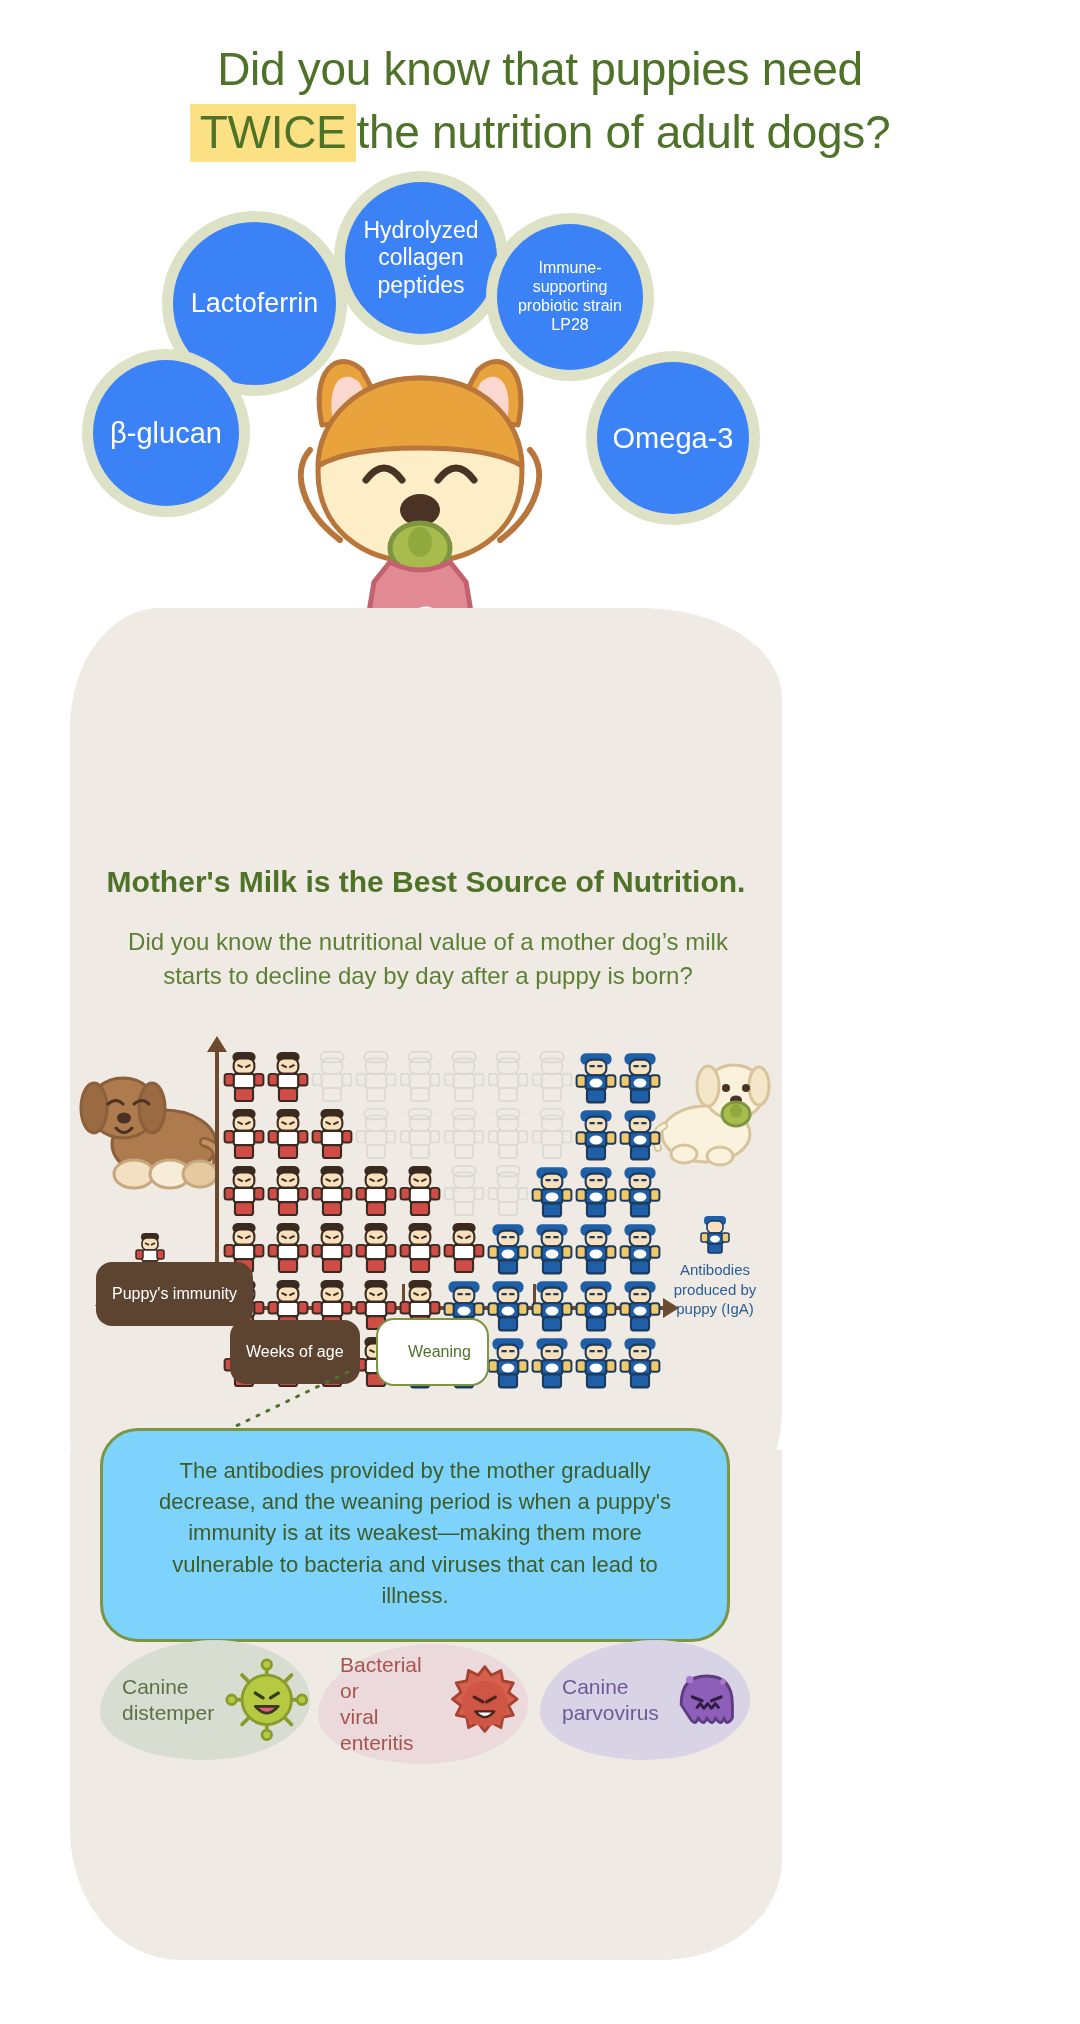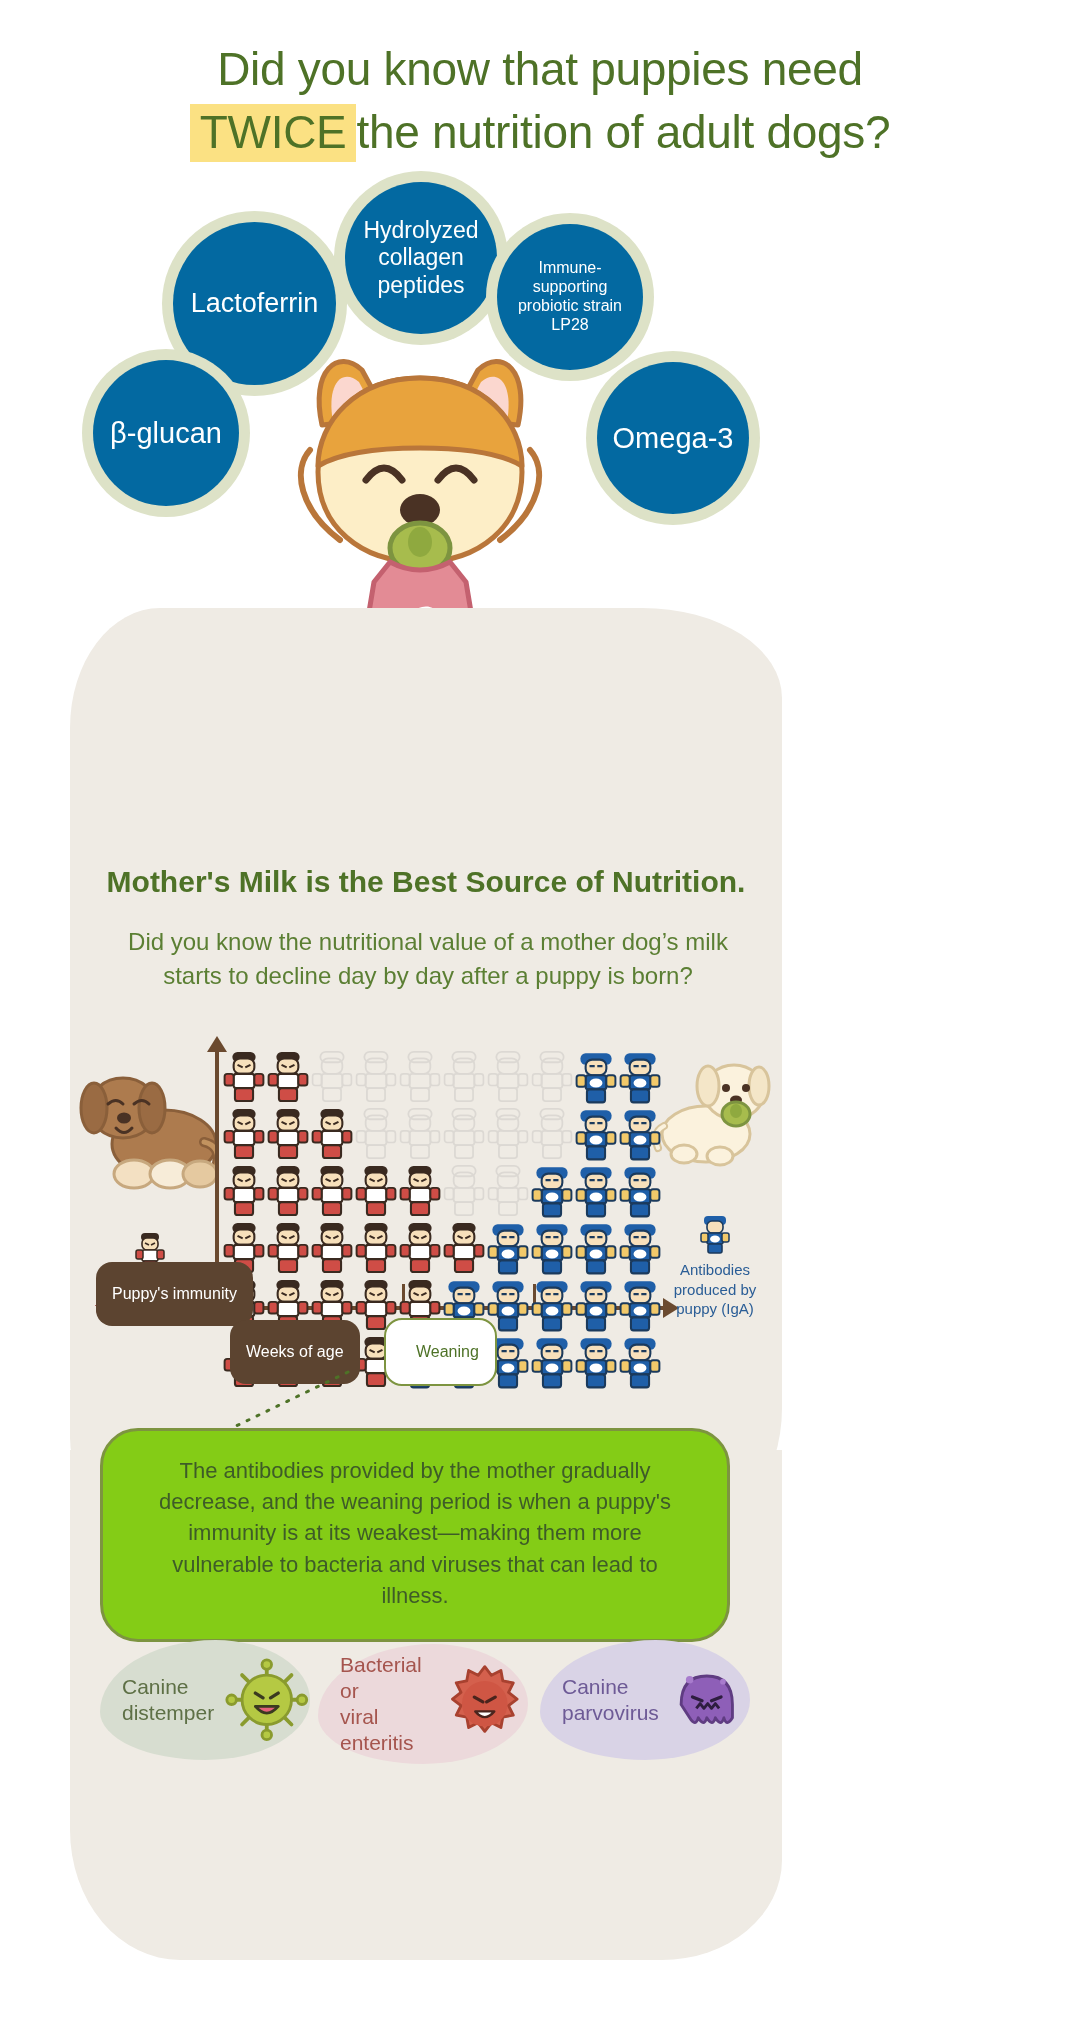--- a/index.html
+++ b/index.html
@@ -23,21 +23,21 @@
   .hl-mark {
     background: #fbe183;
     padding: 2px 10px 4px 10px;
     color: #4e7227;
   }
 
   
   .circle {
     position: absolute;
     border-radius: 50%;
-    background: #0369a1;
+    background: #3b82f6;
     color: #ffffff;
     display: flex; align-items: center; justify-content: center;
     text-align: center;
     line-height: 1.18;
     box-shadow: 0 0 0 11px #dde2c7;
     padding: 6px;
   }
   #c-lacto  { left: 173px; top: 222px; width: 163px; height: 163px; font-size: 27px; }
   #c-hydro  { left: 345px; top: 182px; width: 152px; height: 152px; font-size: 23px; }
   #c-immune { left: 497px; top: 224px; width: 146px; height: 146px; font-size: 16px; }
@@ -126,36 +126,36 @@
 
   .tag {
     position: absolute;
     color: #ffffff; background: #5c4430;
     font-size: 16px; padding: 23px 16px; border-radius: 16px;
     white-space: nowrap;
   }
   #tag-immunity { left: 26px; top: 222px; }
   #tag-weeks    { left: 160px; top: 280px; }
   #tag-weaning  {
-    left: 314px; top: 278px;
+    left: 306px; top: 278px;
     background: #ffffff; color: #4e7227;
     border: 2px solid #7d9440;
     border-radius: 18px;
   }
   .weaning-dot {
     position: absolute; left: 315px; top: 292px;
     width: 9px; height: 9px; border-radius: 50%; background: #7d9440;
   }
 
   
   .dots { position: absolute; left: 228px; top: 1370px; width: 130px; height: 60px; }
   .bubble {
     position: absolute; left: 100px; top: 1428px;
     width: 630px; padding: 24px 36px 28px 36px;
-    background: #84cc16;
+    background: #7dd3fc;
     border: 3px solid #7d9440;
     border-radius: 38px;
     text-align: center;
     color: #3e5c28;
     font-size: 22px; line-height: 1.42;
   }
 
   
   .disease-row { position: absolute; left: 100px; top: 1640px; width: 650px; height: 140px; }
   .disease {

